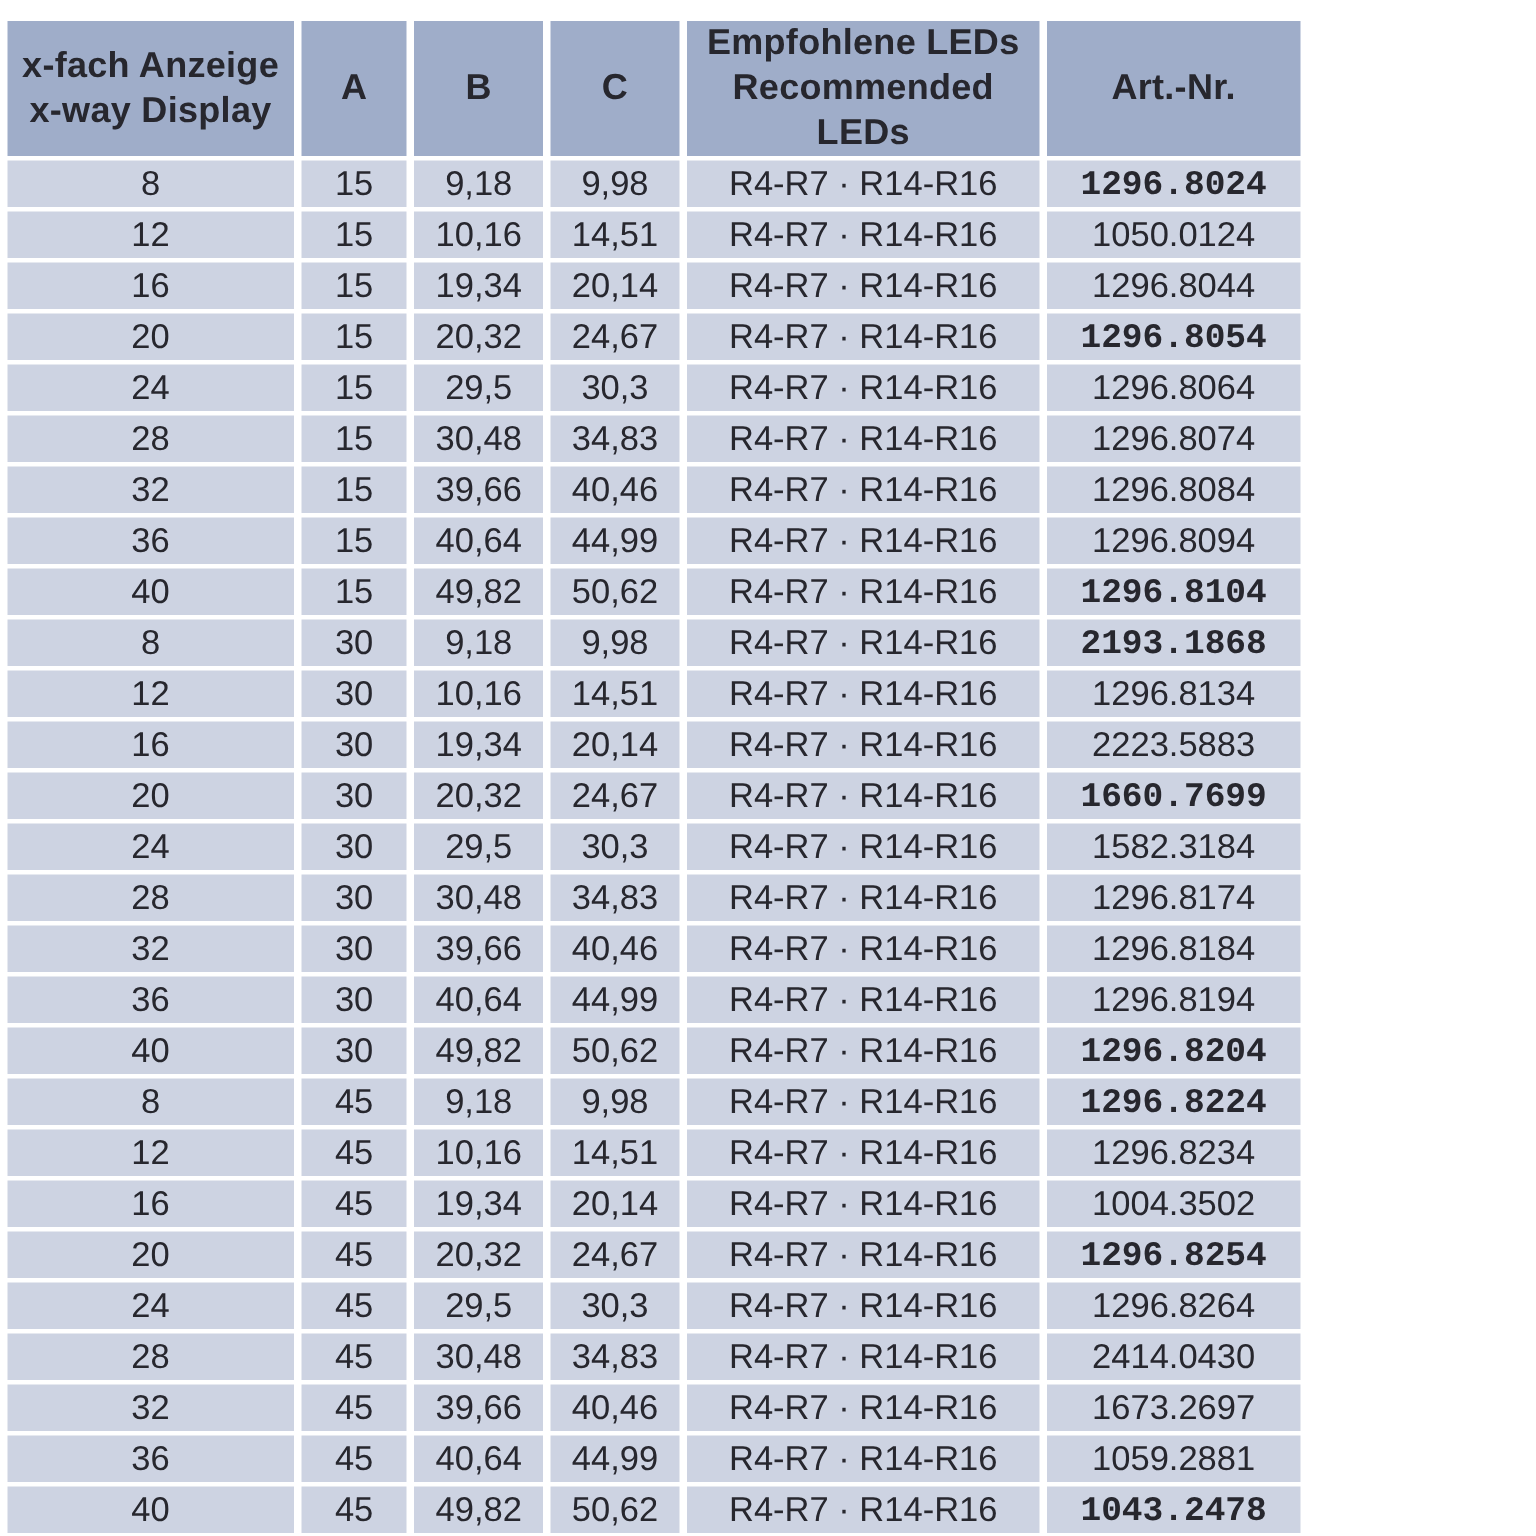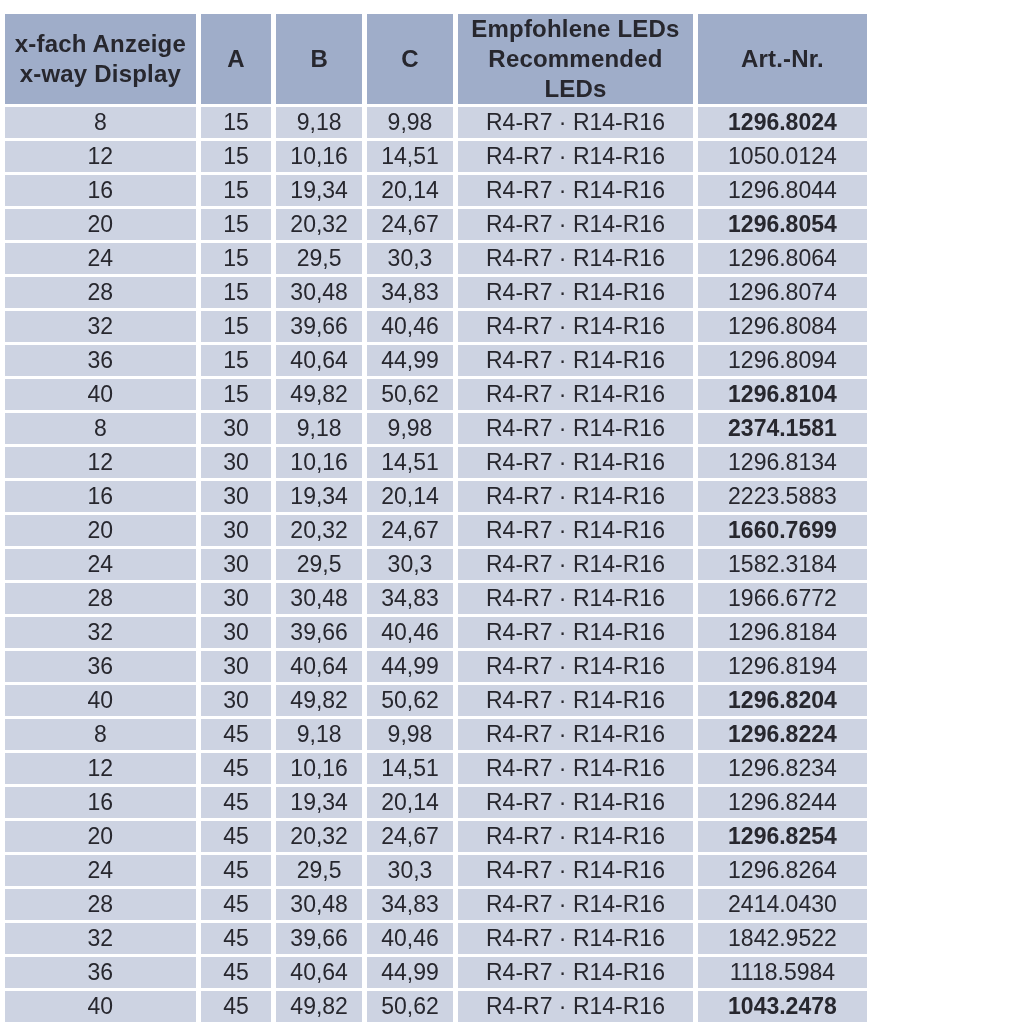--- a/index.html
+++ b/index.html
@@ -46,20 +46,21 @@
     color: var(--text);
     font-size: 23px;
     text-align: center;
     vertical-align: middle;
     height: 31px;
     padding: 0 2px;
     white-space: nowrap;
   }
   td.art-bold {
     font-weight: 700;
+    font-family: Liberation Mono, monospace;
   }
 </style>
 </head>
 <body>
 
 <div class="table-wrap">
   <table class="spec-table">
     <colgroup>
       <col style="width:22.1%">
       <col style="width:8.2%">
@@ -156,21 +157,21 @@
     <td>50,62</td>
     <td>R4-R7 · R14-R16</td>
     <td class="art-bold">1296.8104</td>
   </tr>
         <tr>
     <td>8</td>
     <td>30</td>
     <td>9,18</td>
     <td>9,98</td>
     <td>R4-R7 · R14-R16</td>
-    <td class="art-bold">2374.1581</td>
+    <td class="art-bold">2193.1868</td>
   </tr>
         <tr>
     <td>12</td>
     <td>30</td>
     <td>10,16</td>
     <td>14,51</td>
     <td>R4-R7 · R14-R16</td>
     <td>1296.8134</td>
   </tr>
         <tr>
@@ -196,21 +197,21 @@
     <td>30,3</td>
     <td>R4-R7 · R14-R16</td>
     <td>1582.3184</td>
   </tr>
         <tr>
     <td>28</td>
     <td>30</td>
     <td>30,48</td>
     <td>34,83</td>
     <td>R4-R7 · R14-R16</td>
-    <td>1966.6772</td>
+    <td>1296.8174</td>
   </tr>
         <tr>
     <td>32</td>
     <td>30</td>
     <td>39,66</td>
     <td>40,46</td>
     <td>R4-R7 · R14-R16</td>
     <td>1296.8184</td>
   </tr>
         <tr>
@@ -244,21 +245,21 @@
     <td>14,51</td>
     <td>R4-R7 · R14-R16</td>
     <td>1296.8234</td>
   </tr>
         <tr>
     <td>16</td>
     <td>45</td>
     <td>19,34</td>
     <td>20,14</td>
     <td>R4-R7 · R14-R16</td>
-    <td>1296.8244</td>
+    <td>1004.3502</td>
   </tr>
         <tr>
     <td>20</td>
     <td>45</td>
     <td>20,32</td>
     <td>24,67</td>
     <td>R4-R7 · R14-R16</td>
     <td class="art-bold">1296.8254</td>
   </tr>
         <tr>
@@ -276,29 +277,29 @@
     <td>34,83</td>
     <td>R4-R7 · R14-R16</td>
     <td>2414.0430</td>
   </tr>
         <tr>
     <td>32</td>
     <td>45</td>
     <td>39,66</td>
     <td>40,46</td>
     <td>R4-R7 · R14-R16</td>
-    <td>1842.9522</td>
+    <td>1673.2697</td>
   </tr>
         <tr>
     <td>36</td>
     <td>45</td>
     <td>40,64</td>
     <td>44,99</td>
     <td>R4-R7 · R14-R16</td>
-    <td>1118.5984</td>
+    <td>1059.2881</td>
   </tr>
         <tr>
     <td>40</td>
     <td>45</td>
     <td>49,82</td>
     <td>50,62</td>
     <td>R4-R7 · R14-R16</td>
     <td class="art-bold">1043.2478</td>
   </tr>
       </tbody>

